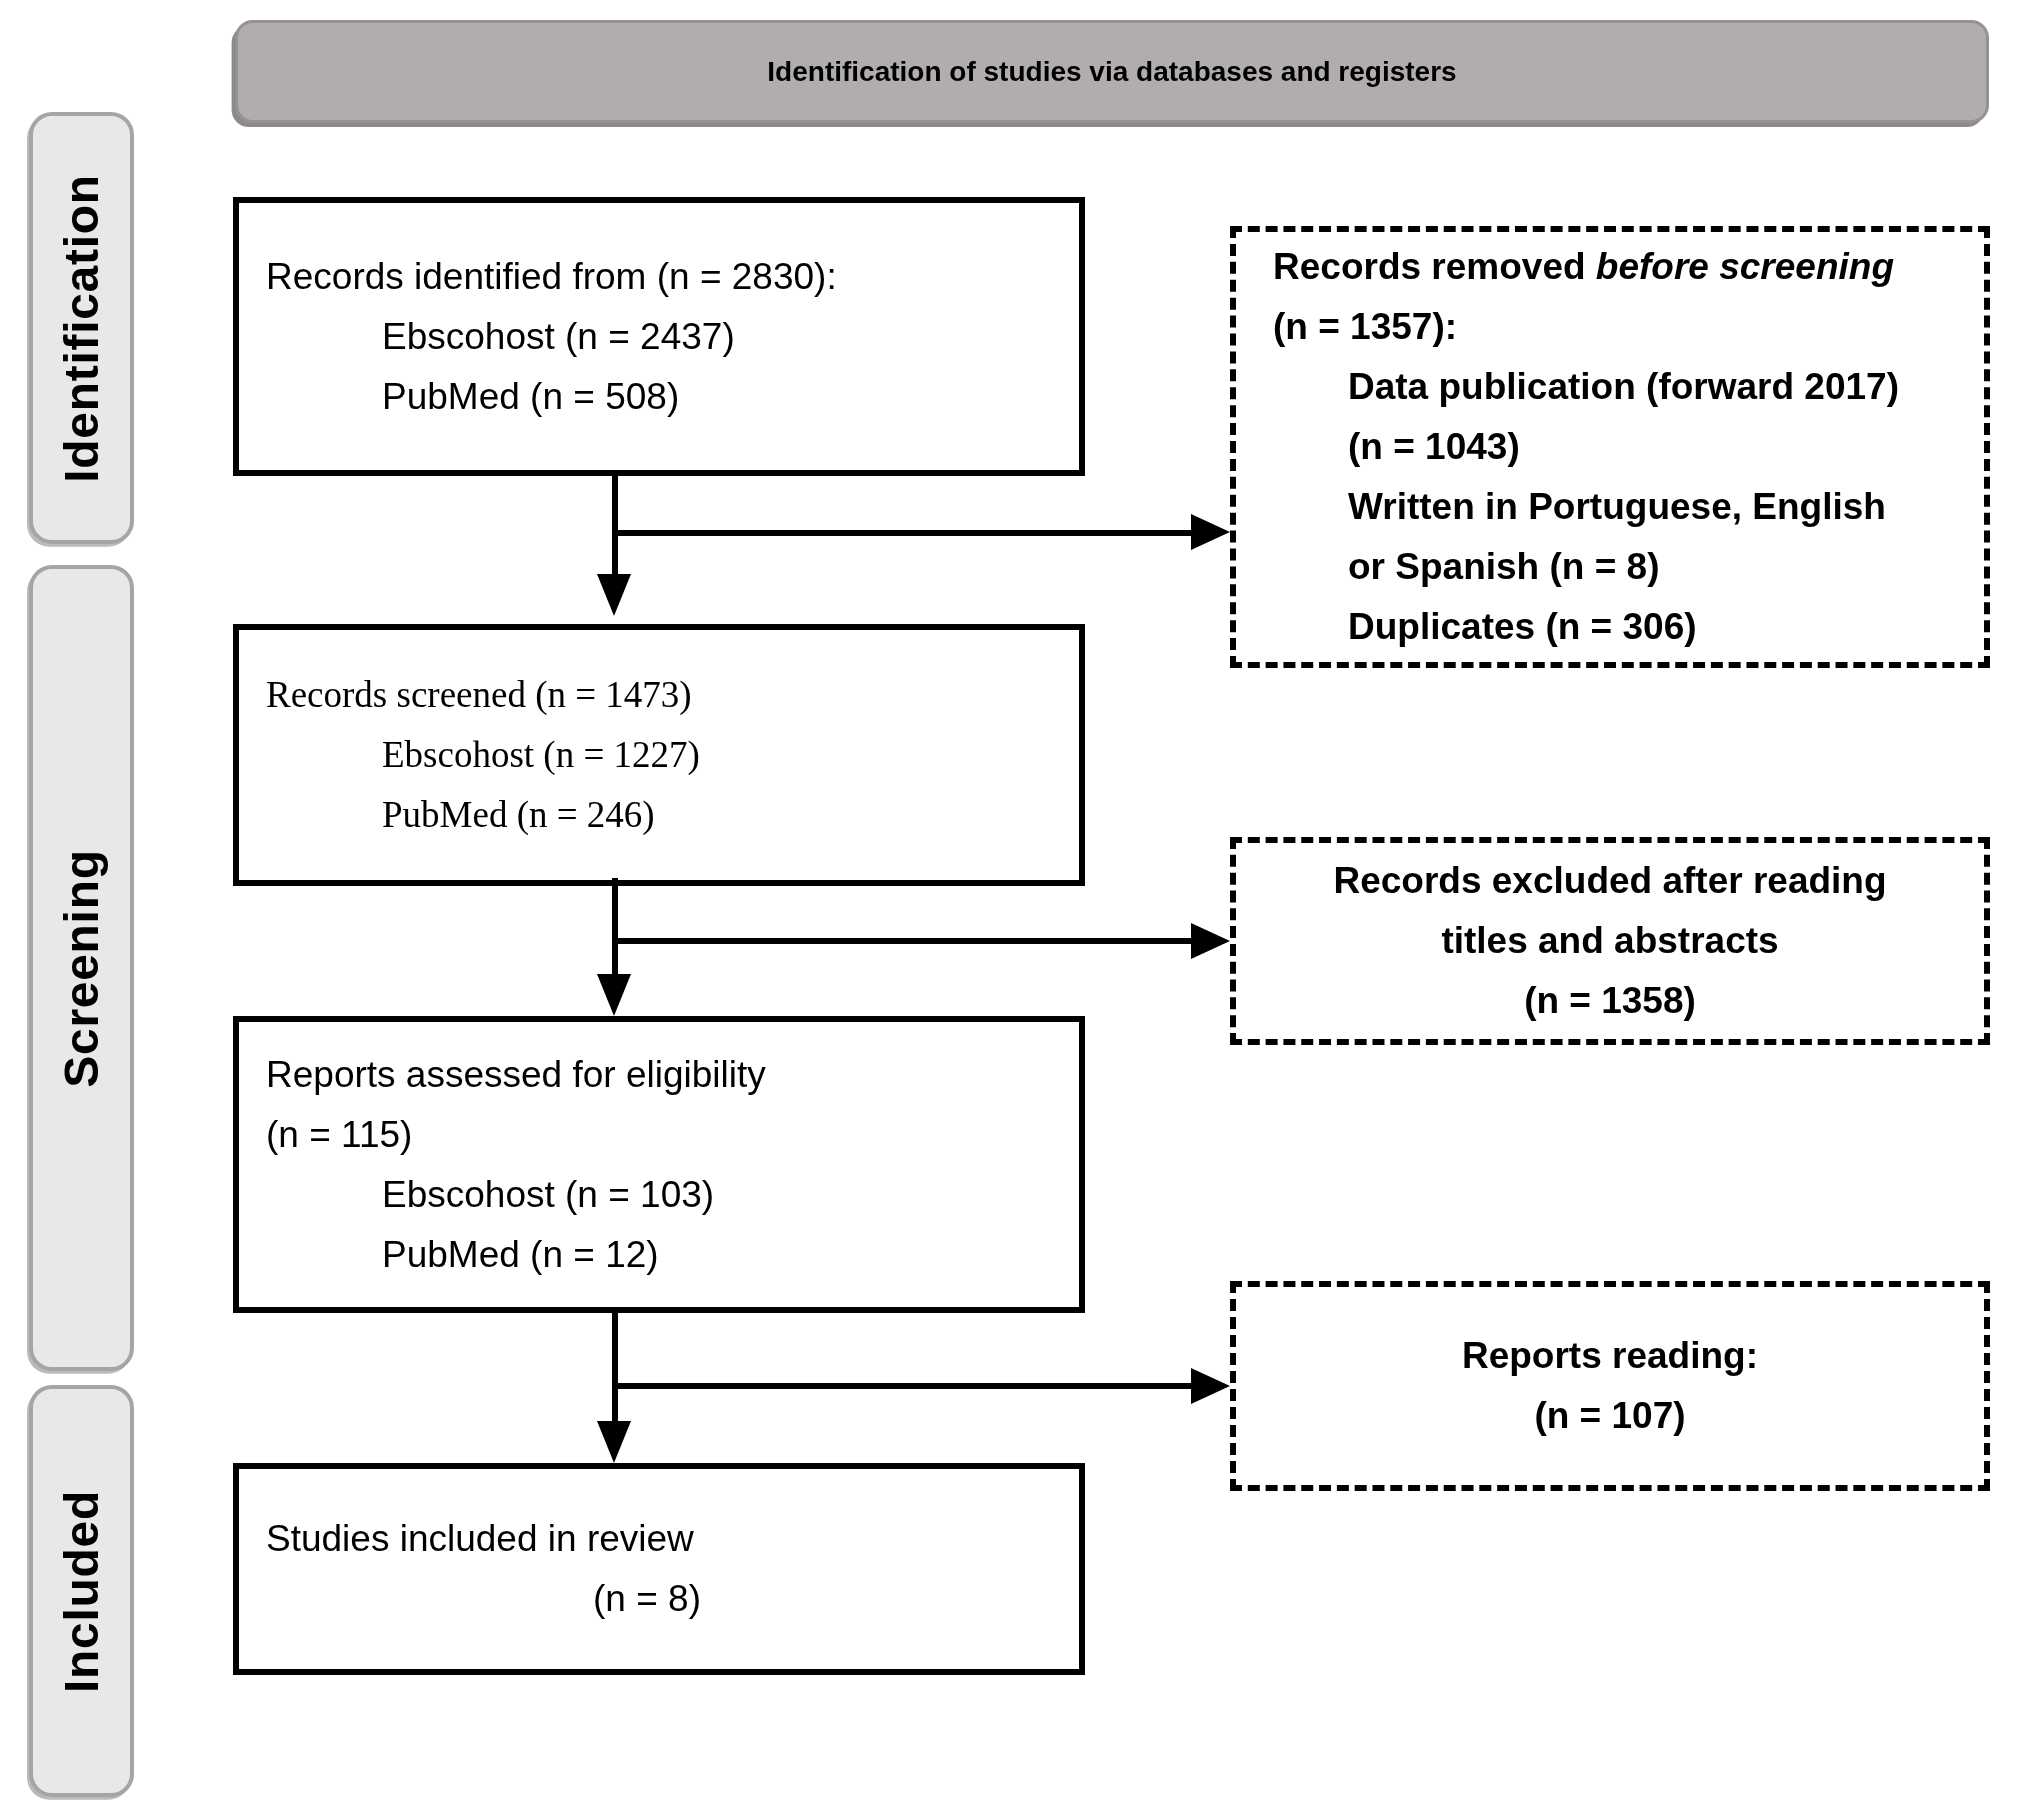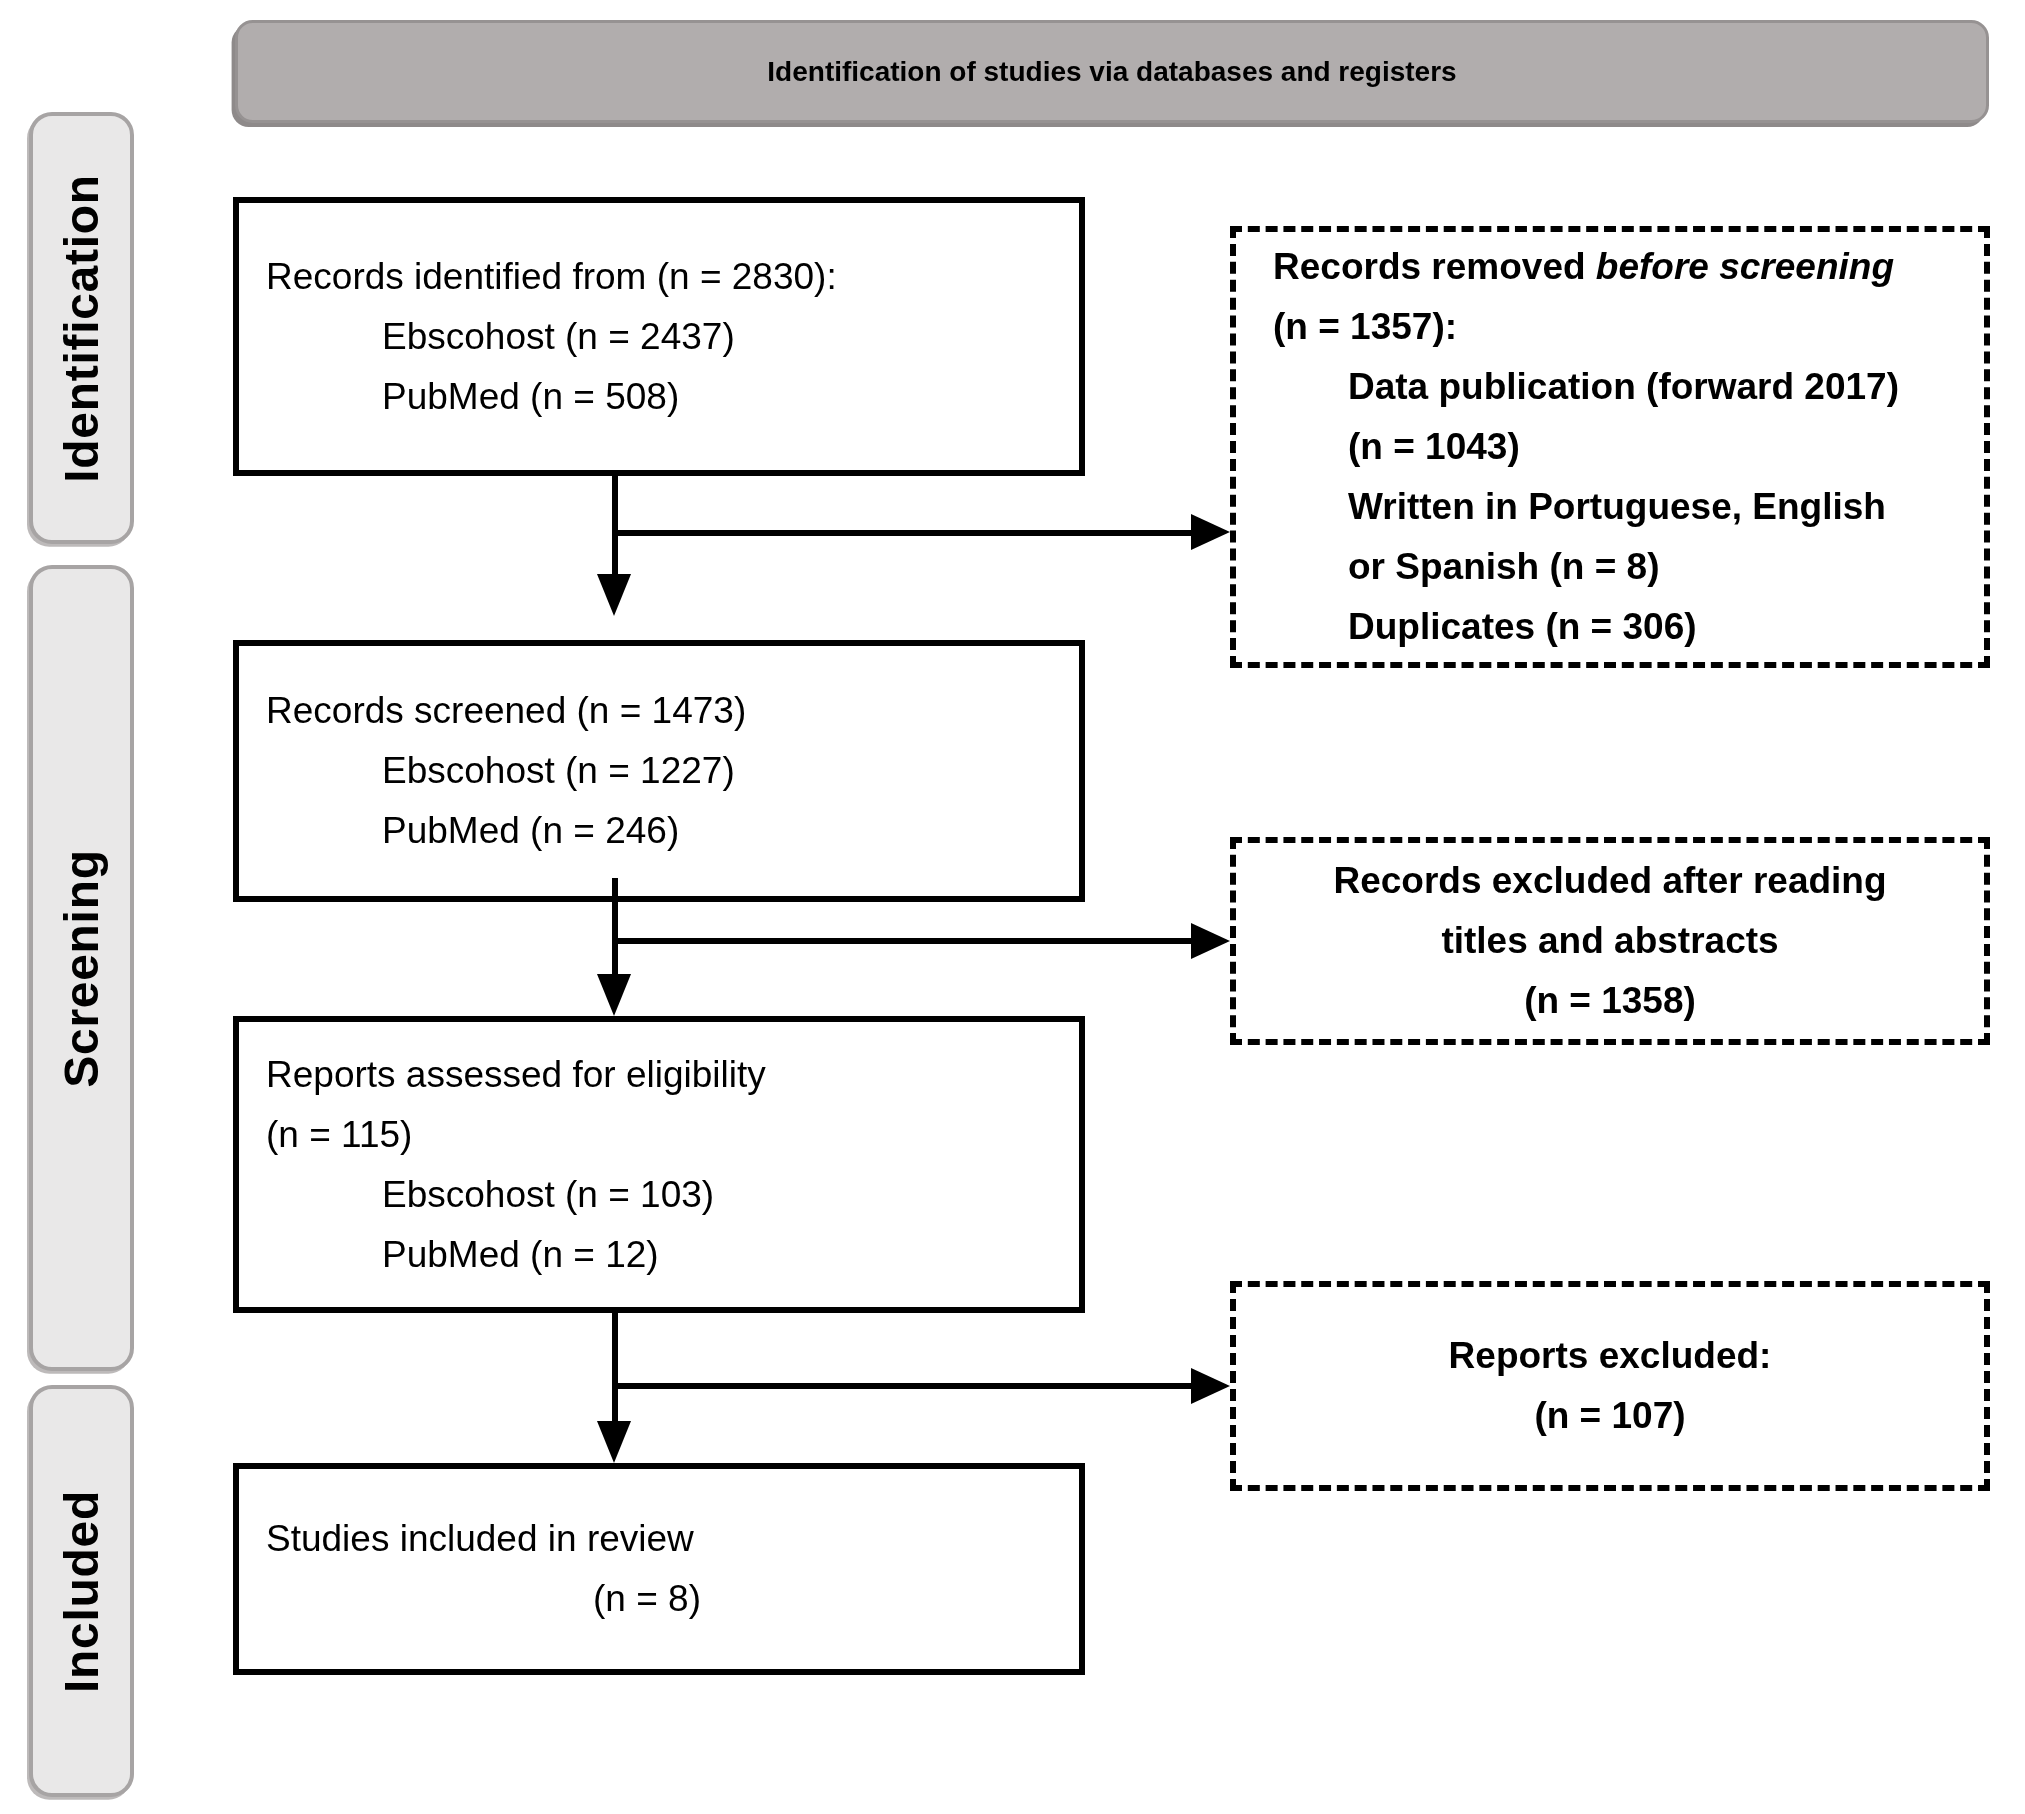--- a/index.html
+++ b/index.html
@@ -70,21 +70,21 @@
   }
   .dashed{
     left:1230px; width:760px;
     border:6.1px dashed var(--line-color);
     font-weight:bold;
   }
   .dashed.leftalign{ padding-left:37px; padding-right:6.8px; }
   .dashed.centered{ text-align:center; }
 
   .box-identified{ top:197px; height:279px; }
-  .box-screened{ top:640px; height:262px; }
+  .box-screened{ top:624px; height:262px;font-family:Liberation Serif, serif; }
   .box-assessed{ top:1016px; height:297px; }
   .box-included{ top:1463px; height:212px; }
   .box-removed{ top:226px; height:442px; }
   .box-excluded-titles{ top:837px; height:208px; }
   .box-reports-excluded{ top:1281px; height:210px; }
 
   .solid .indent-1{ padding-left:116px; }
   .solid .indent-2{ padding-left:327px; }
   .dashed .indent-1{ padding-left:75px; }
 
@@ -165,21 +165,21 @@
       <div class="line indent-1"><span>Written in Portuguese, English</span></div>
       <div class="line indent-1"><span>or Spanish (n = 8)</span></div>
       <div class="line indent-1"><span>Duplicates (n = 306)</span></div>
     </div>
   <div class="fbox dashed centered box-excluded-titles">
       <div class="line indent-0"><span>Records excluded after reading</span></div>
       <div class="line indent-0"><span>titles and abstracts</span></div>
       <div class="line indent-0"><span>(n = 1358)</span></div>
     </div>
   <div class="fbox dashed centered box-reports-excluded">
-      <div class="line indent-0"><span>Reports excluded:</span></div>
+      <div class="line indent-0"><span>Reports reading:</span></div>
       <div class="line indent-0"><span>(n = 107)</span></div>
     </div>
 
   <div class="vline v1"></div>
   <div class="head-down v1h"></div>
   <div class="hline h1"></div>
   <div class="head-right h1h"></div>
 
   <div class="vline v2"></div>
   <div class="head-down v2h"></div>

